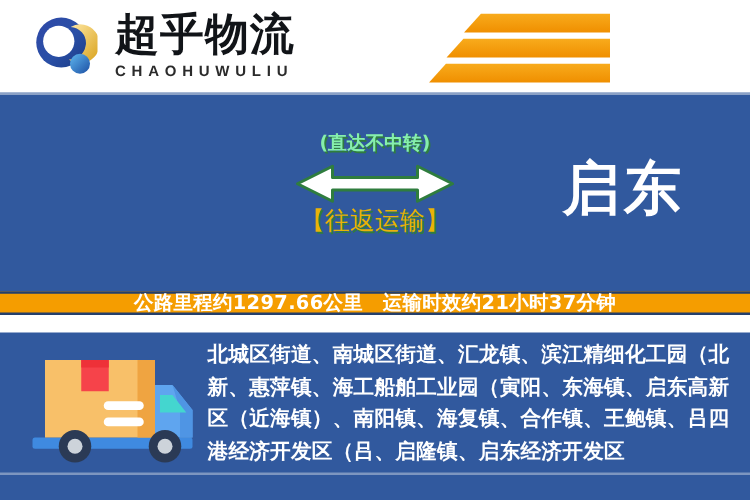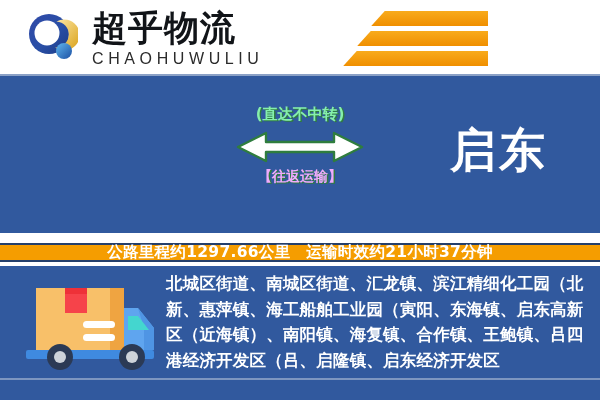--- a/index.html
+++ b/index.html
@@ -41,22 +41,22 @@
     font-family: "DejaVu Sans", "Liberation Sans", sans-serif;
     font-size: 35px;
     font-weight: bold;
     color: #111418;
     letter-spacing: 1px;
     line-height: 40px;
     white-space: nowrap;
   }
   #brand-en {
     font-family: "Liberation Sans", sans-serif;
-    font-size: 16px;
-    font-weight: normal;
+    font-size: 12px;
+    font-weight: bold;
     color: #2b2b2b;
     letter-spacing: 4.6px;
     margin-top: 2px;
     white-space: nowrap;
   }
   .stripe {
     position: absolute;
     height: 15px;
     background: #F29D0C;
     background: linear-gradient(180deg,#F8AB1C 0%,#F08F00 100%);
@@ -115,32 +115,32 @@
     text-shadow: 1.4px 1.4px 0 #2f7d3e;
     line-height: 20px;
     white-space: nowrap;
   }
   #arrow-svg {
     display: block;
     margin: 4px auto 3px auto;
   }
   #note-roundtrip {
     font-family: "DejaVu Sans", "Liberation Sans", sans-serif;
-    font-size: 14px;
-    font-weight: bold;
-    color: #f0abfc;
+    font-size: 20px;
+    font-weight: normal;
+    color: #eab308;
     text-shadow: 1.4px 1.4px 0 #2f7d3e;
     line-height: 19px;
     white-space: nowrap;
   }
 
   
   #info-bar {
     position: absolute;
-    left: 0; top: 243px;
+    left: 0; top: 233px;
     width: 600px; height: 19px;
     background: #F59D00;
     border-top: 2px solid #243f6b;
     border-bottom: 2px solid #243f6b;
     box-sizing: border-box;
     display: flex;
     align-items: center;
     justify-content: center;
   }
   #info-text {

